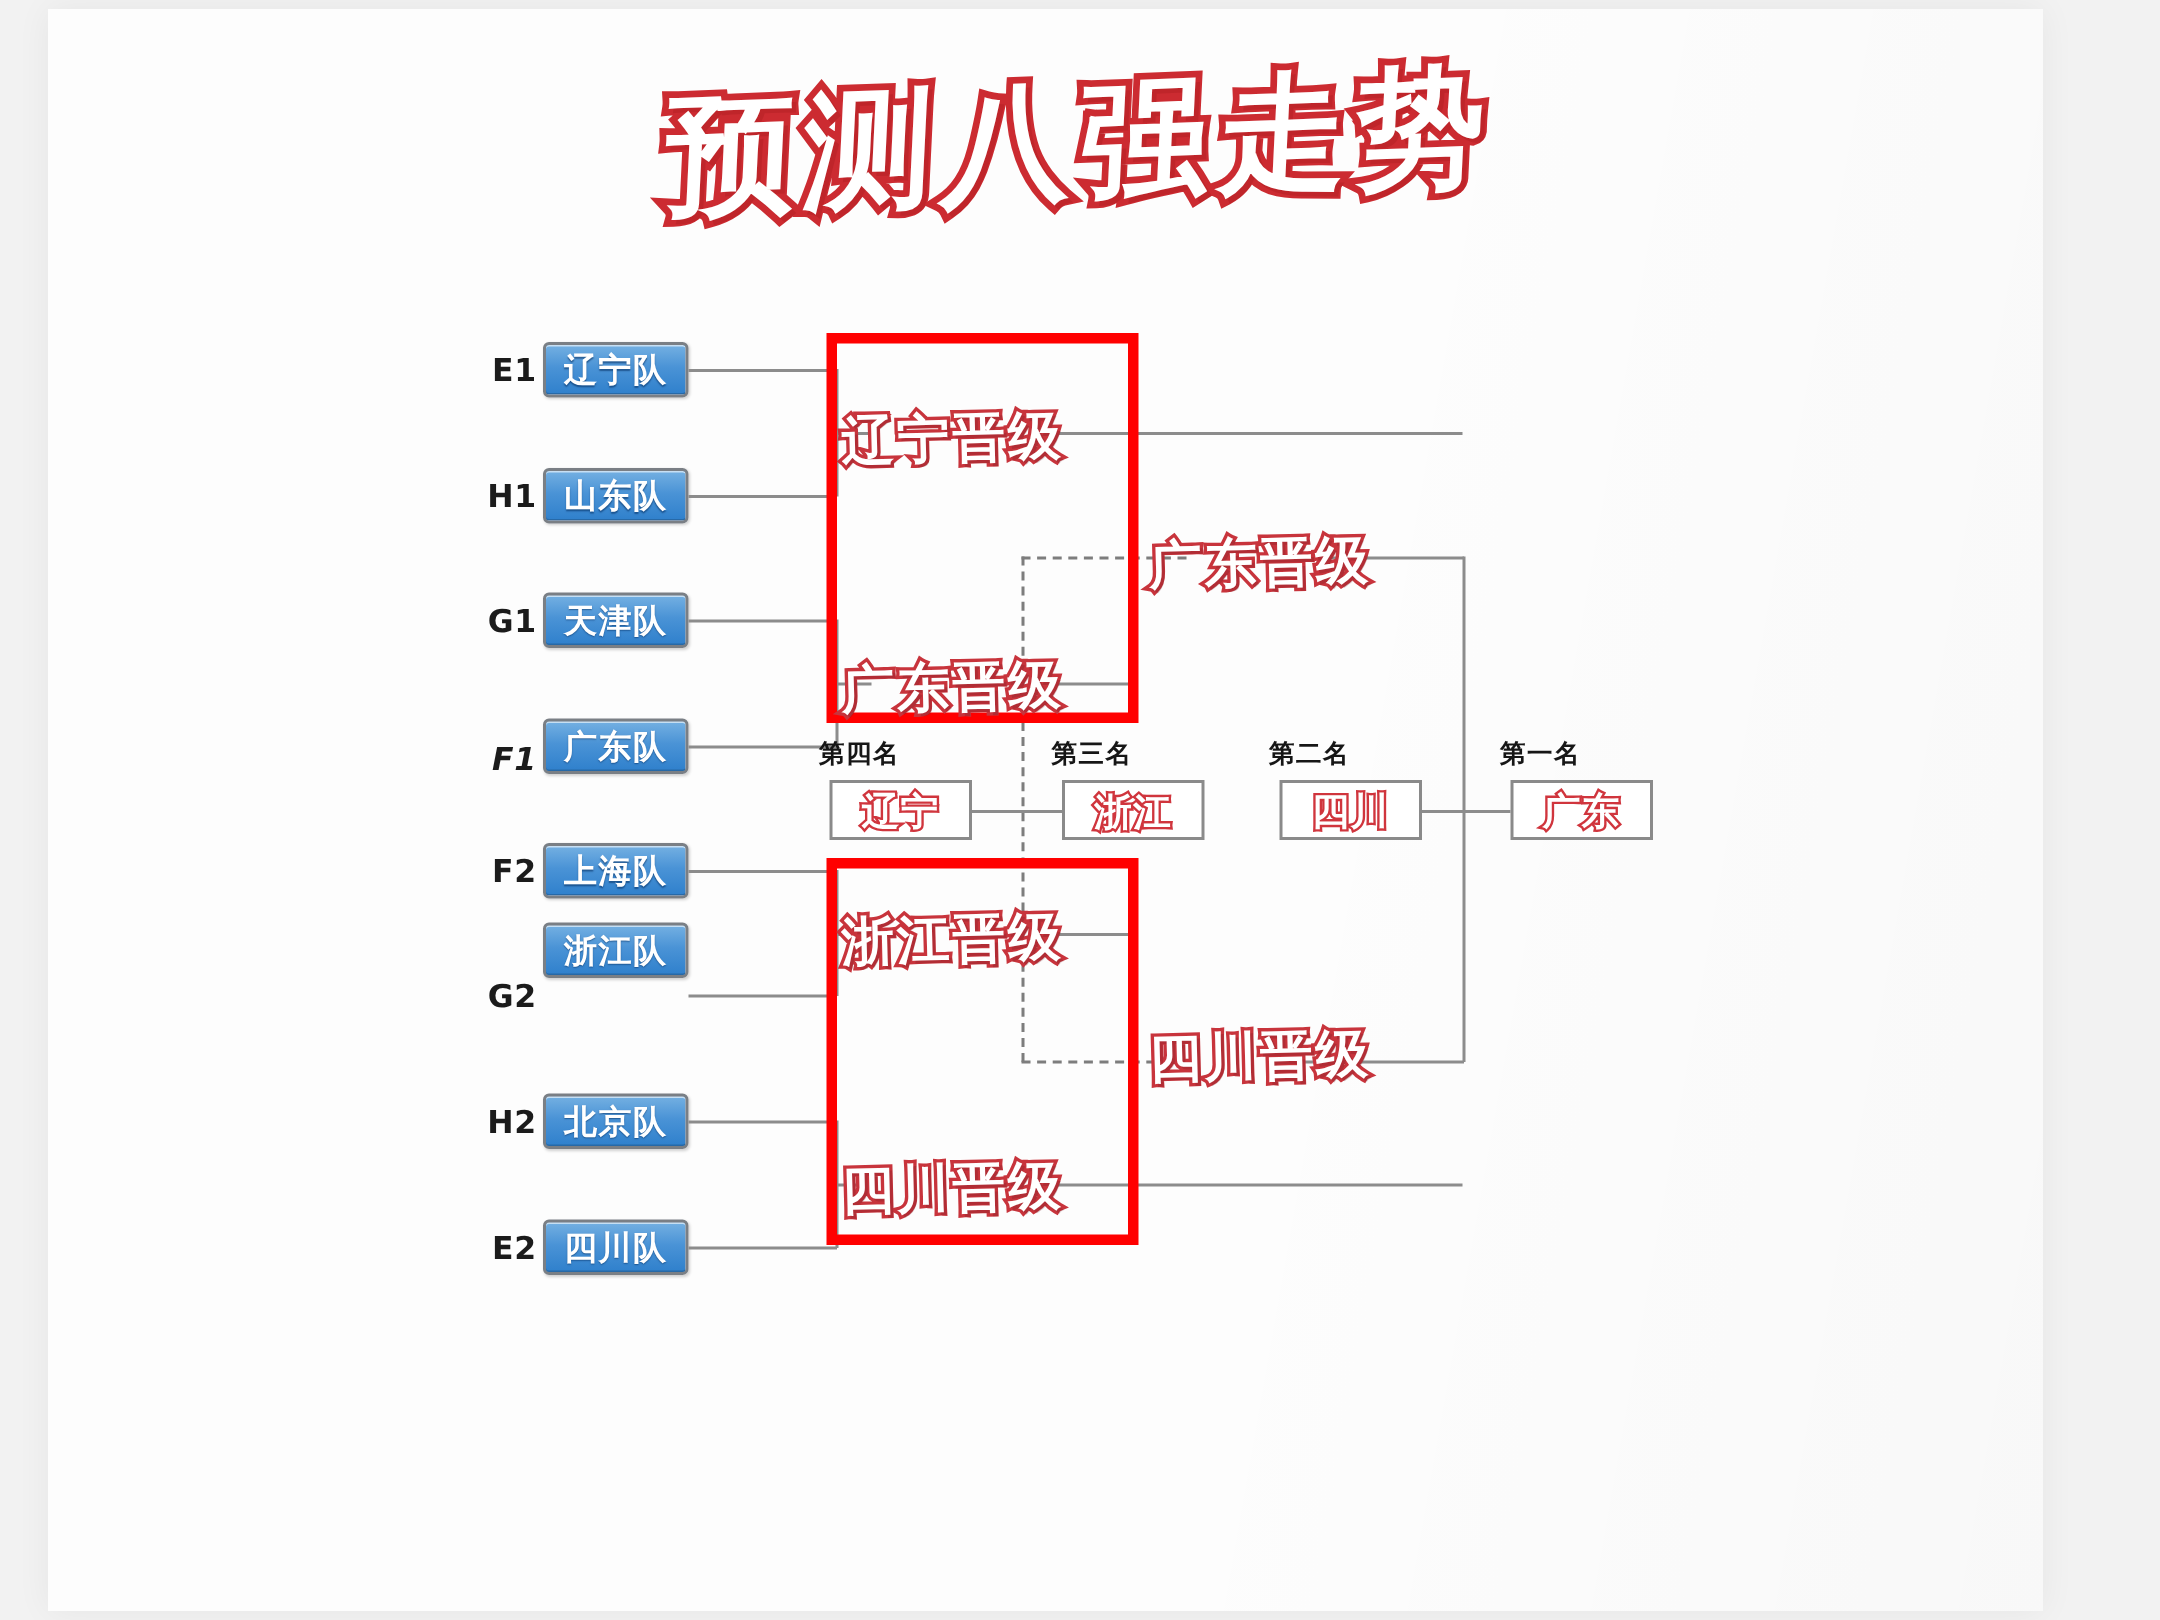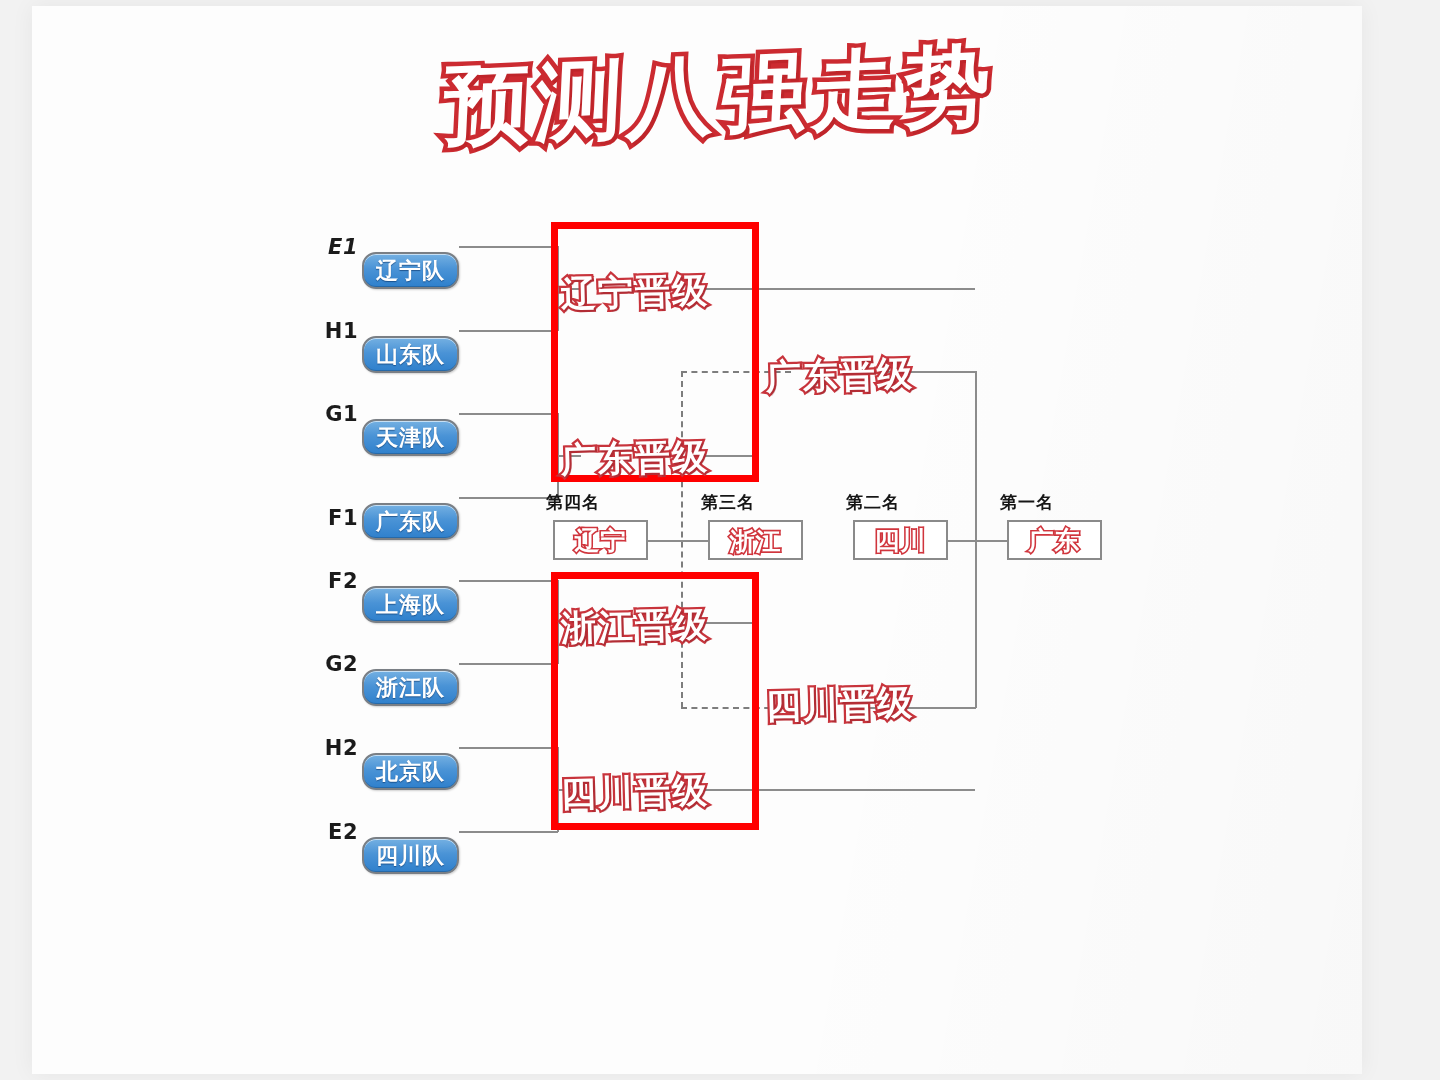--- a/index.html
+++ b/index.html
@@ -40,28 +40,27 @@
   .seed{
     position:absolute;font-size:21px;font-weight:bold;color:#1b1b1b;
     letter-spacing:.5px;text-align:right;width:40px;
   }
 
   
   .team{
     position:absolute;width:97px;height:37px;
     background:linear-gradient(180deg,#74b0e2 0%,#4a93d6 45%,#2f80cc 100%);
     border:2px solid #7a7f85;
-    border-radius:14px;
+    border-radius:4px;
     box-shadow:inset 0 1px 0 rgba(255,255,255,.6), inset 0 -1px 0 rgba(0,0,0,.18), 1px 1px 2px rgba(0,0,0,.18);
     color:#ffffff;font-weight:bold;font-size:22px;
     display:flex;align-items:center;justify-content:center;
     letter-spacing:1px;
     text-shadow:0 1px 1px rgba(0,40,90,.55);
     box-sizing:border-box;
-    margin-top:24px;
   }
 
   
   .ln{position:absolute;background:#8c8c8c;}
   .lh{height:1.6px;}
   .lv{width:1.6px;}
 
   .dash-v{
     position:absolute;width:0;
     border-left:2px dashed #7d7d7d;
@@ -108,35 +107,35 @@
 </style>
 </head>
 <body>
 
 <div id="stage">
 
   <div class="paper"></div>
 
   <div class="title">预测八强走势</div>
 
-  <div class="seed" style="left:318px;top:235px;font-style:italic;">E1</div>
+  <div class="seed" style="left:318px;top:235px;">E1</div>
   <div class="seed" style="left:318px;top:319px;">H1</div>
   <div class="seed" style="left:318px;top:402px;">G1</div>
-  <div class="seed" style="left:318px;top:506px;">F1</div>
+  <div class="seed" style="left:318px;top:494px;font-style:italic;">F1</div>
   <div class="seed" style="left:318px;top:569px;">F2</div>
   <div class="seed" style="left:318px;top:652px;">G2</div>
   <div class="seed" style="left:318px;top:736px;">H2</div>
   <div class="seed" style="left:318px;top:820px;">E2</div>
 
   <div class="team" style="left:362px;top:228px;">辽宁队</div>
   <div class="team" style="left:362px;top:312px;">山东队</div>
   <div class="team" style="left:362px;top:395px;text-align:center;">天津队</div>
   <div class="team" style="left:362px;top:479px;">广东队</div>
   <div class="team" style="left:362px;top:562px;font-family:Liberation Mono, monospace;">上海队</div>
-  <div class="team" style="left:362px;top:645px;text-align:right;">浙江队</div>
+  <div class="team" style="left:362px;top:615px;text-align:right;">浙江队</div>
   <div class="team" style="left:362px;top:729px;">北京队</div>
   <div class="team" style="left:362px;top:813px;">四川队</div>
 
   <div class="ln lh" style="left:459px;top:246px;width:99px;"></div>
   <div class="ln lh" style="left:459px;top:330px;width:99px;"></div>
   <div class="ln lv" style="left:557px;top:246px;height:85px;"></div>
   <div class="ln lh" style="left:557px;top:288px;width:24px;"></div>
 
   <div class="ln lh" style="left:459px;top:413px;width:99px;"></div>
   <div class="ln lh" style="left:459px;top:497px;width:99px;"></div>

